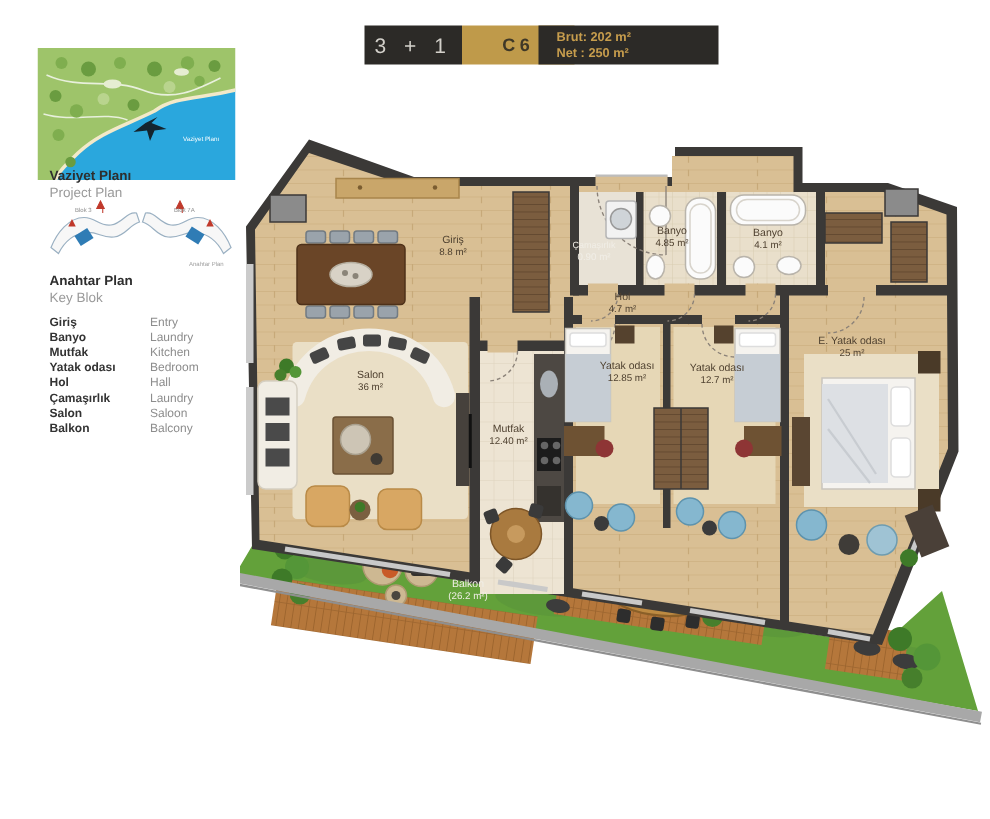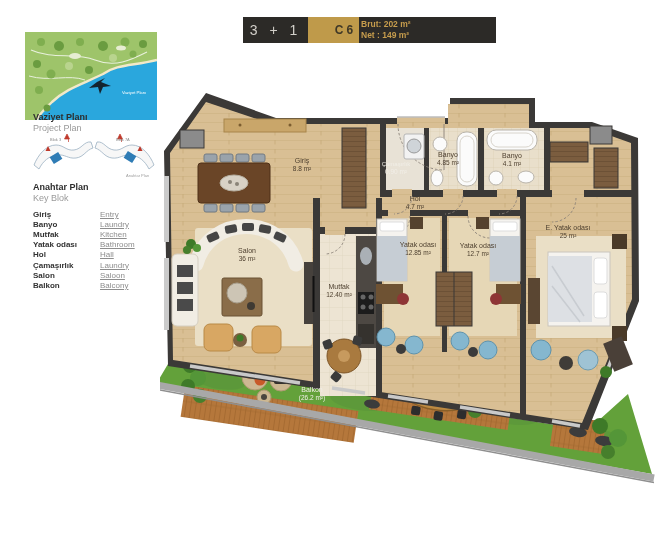--- a/index.html
+++ b/index.html
@@ -2,50 +2,50 @@
 <html><head>
 <meta charset="utf-8">
 <style>
   html,body{margin:0;padding:0;background:#ffffff;}
   #stage{position:relative;width:660px;height:546px;background:#ffffff;overflow:hidden;
          font-family:"Liberation Sans",sans-serif;}
   
   .hdr-box{position:absolute;top:17px;height:26px;display:flex;align-items:center;justify-content:center;}
   #hdr-type{left:243px;width:65px;background:#2c2a27;color:#d3d0ca;font-size:14px;letter-spacing:4px;text-align:center;}
   #hdr-unit{left:308px;width:75px;background:#bf9a4a;color:#3f3827;font-size:12px;letter-spacing:3px;font-weight:bold;}
-  #hdr-area{left:359px;width:137px;background:#2c2a27;color:#c79d4d;font-size:8.5px;font-weight:bold;
-            flex-direction:column;align-items:flex-start;justify-content:center;padding-left:2px;box-sizing:border-box;line-height:11px;}
+  #hdr-area{left:359px;width:120px;background:#2c2a27;color:#c79d4d;font-size:8.5px;font-weight:bold;
+            flex-direction:column;align-items:flex-start;justify-content:center;padding-left:12px;box-sizing:border-box;line-height:11px;}
   
   .sb-title{position:absolute;left:33px;font-size:9px;font-weight:bold;color:#2e2e2e;}
   .sb-sub{position:absolute;left:33px;font-size:9px;color:#9a9a9a;text-align:center;}
   #legend{position:absolute;left:33px;top:209px;width:140px;}
   .lg-row{display:flex;height:10.2px;align-items:center;}
   .lg-tr{width:67px;font-size:8px;font-weight:bold;color:#333;}
-  .lg-en{font-size:8px;color:#8d8d8d;text-decoration:underline;}
+  .lg-en{font-size:8px;color:#8d8d8d;}
   
   #plan{position:absolute;left:160px;top:86px;width:500px;height:400px;}
   #plan svg{position:absolute;left:0;top:0;}
   .room-label{position:absolute;transform:translate(-50%,-50%);text-align:center;
               font-size:7px;line-height:8px;color:#4f4130;white-space:nowrap;font-weight:500;}
   .room-label.light{color:#f1eee7;}
   .room-label .area{font-size:6.5px;}
   
   #map-wrap{position:absolute;left:25px;top:32px;width:132px;height:88px;}
   #keyplan-wrap{position:absolute;left:30px;top:131px;width:128px;height:48px;}
 </style>
 </head>
 <body>
 
 <div id="stage">
 
   <div class="hdr-box" id="hdr-type">3 + 1</div>
   <div class="hdr-box" id="hdr-unit">C6</div>
   <div class="hdr-box" id="hdr-area">
     <span>Brut: 202 m²</span>
-    <span>Net : 149 m²</span>
+    <span>Net : 250 m²</span>
   </div>
 
   <div id="map-wrap">
     <svg width="132" height="88" viewBox="0 0 132 88">
       <g>
         <path d="M0 0 L132 0 L132 28 C108 34 92 32 78 42 C58 52 42 56 27 70 C20 77 14 82 12 88 L0 88 Z" fill="#9ec46a"></path>
         <path d="M132 28 C108 34 92 32 78 42 C58 52 42 56 27 70 C20 77 14 82 12 88 L132 88 Z" fill="#2aa7dd"></path>
         <path d="M132 28 C108 34 92 32 78 42 C58 52 42 56 27 70 C20 77 14 82 12 88" fill="none" stroke="#f2e9c9" stroke-width="2.4"></path>
         <path d="M6 18 C28 28 50 20 70 28 C90 36 106 28 122 20" fill="none" stroke="#e8f0dc" stroke-width="1.1"></path>
         <path d="M4 44 C24 50 44 42 60 48" fill="none" stroke="#e8f0dc" stroke-width="1"></path>
@@ -103,21 +103,21 @@
     <div class="lg-row">
         <span class="lg-tr">Banyo</span>
         <span class="lg-en">Laundry</span>
       </div>
     <div class="lg-row">
         <span class="lg-tr">Mutfak</span>
         <span class="lg-en">Kitchen</span>
       </div>
     <div class="lg-row">
         <span class="lg-tr">Yatak odası</span>
-        <span class="lg-en">Bathroom</span>
+        <span class="lg-en">Bedroom</span>
       </div>
     <div class="lg-row">
         <span class="lg-tr">Hol</span>
         <span class="lg-en">Hall</span>
       </div>
     <div class="lg-row">
         <span class="lg-tr">Çamaşırlık</span>
         <span class="lg-en">Laundry</span>
       </div>
     <div class="lg-row">

